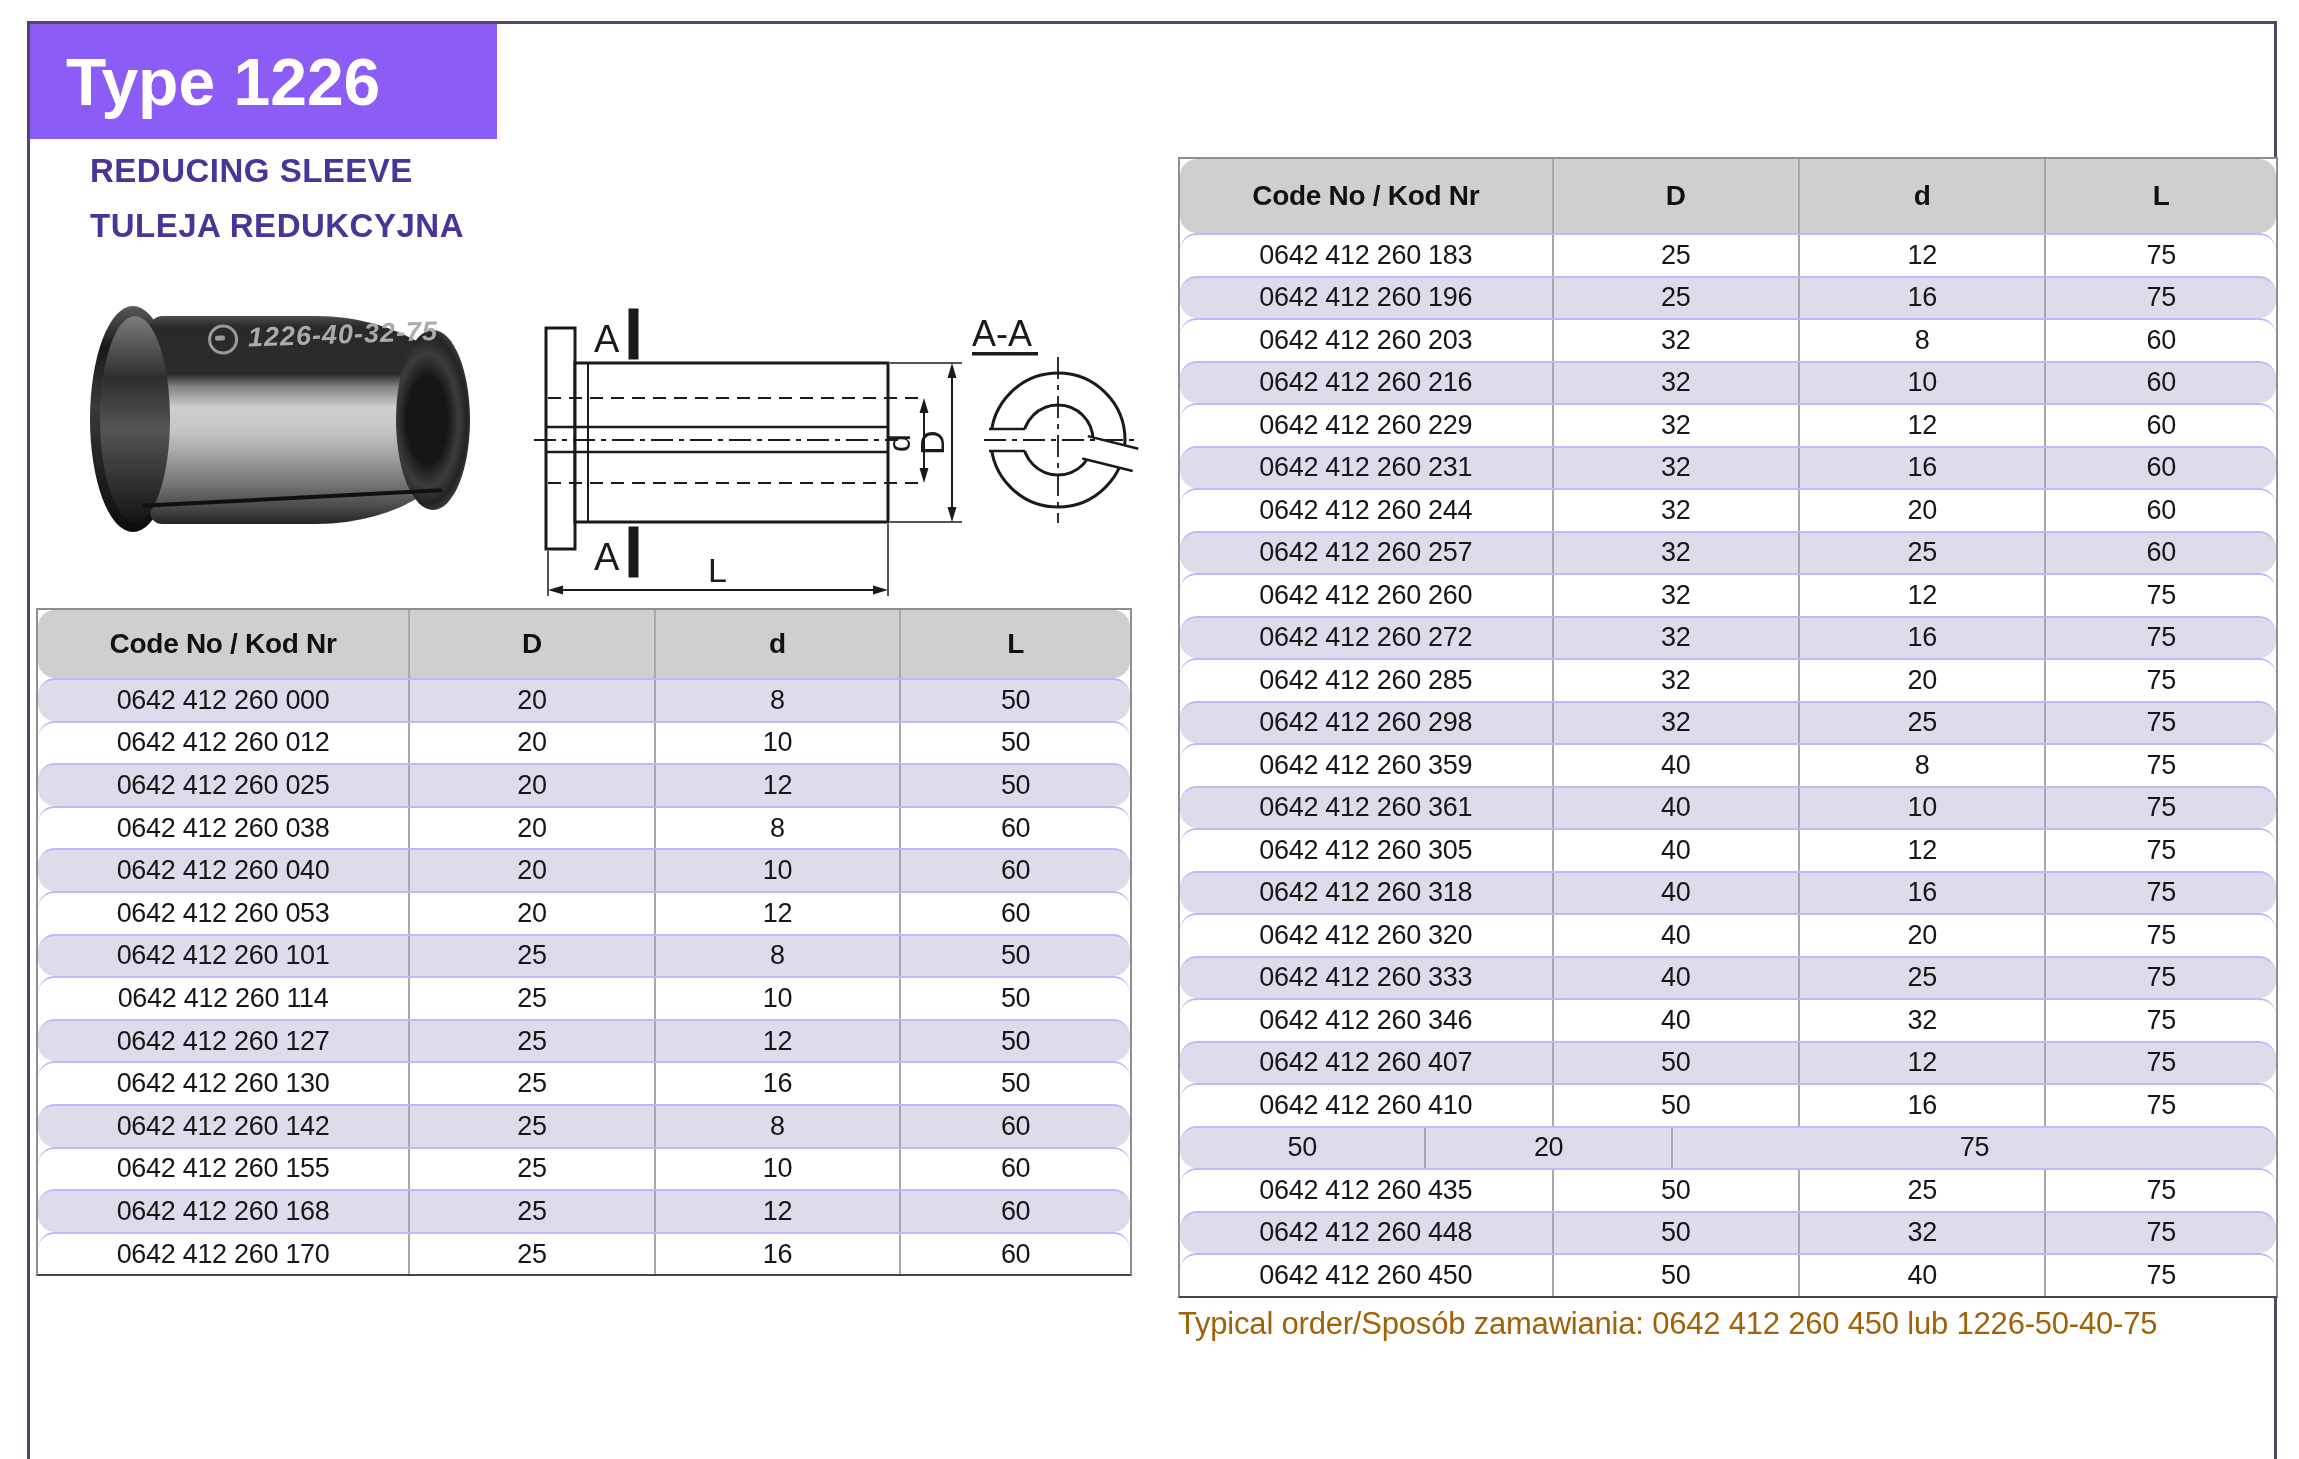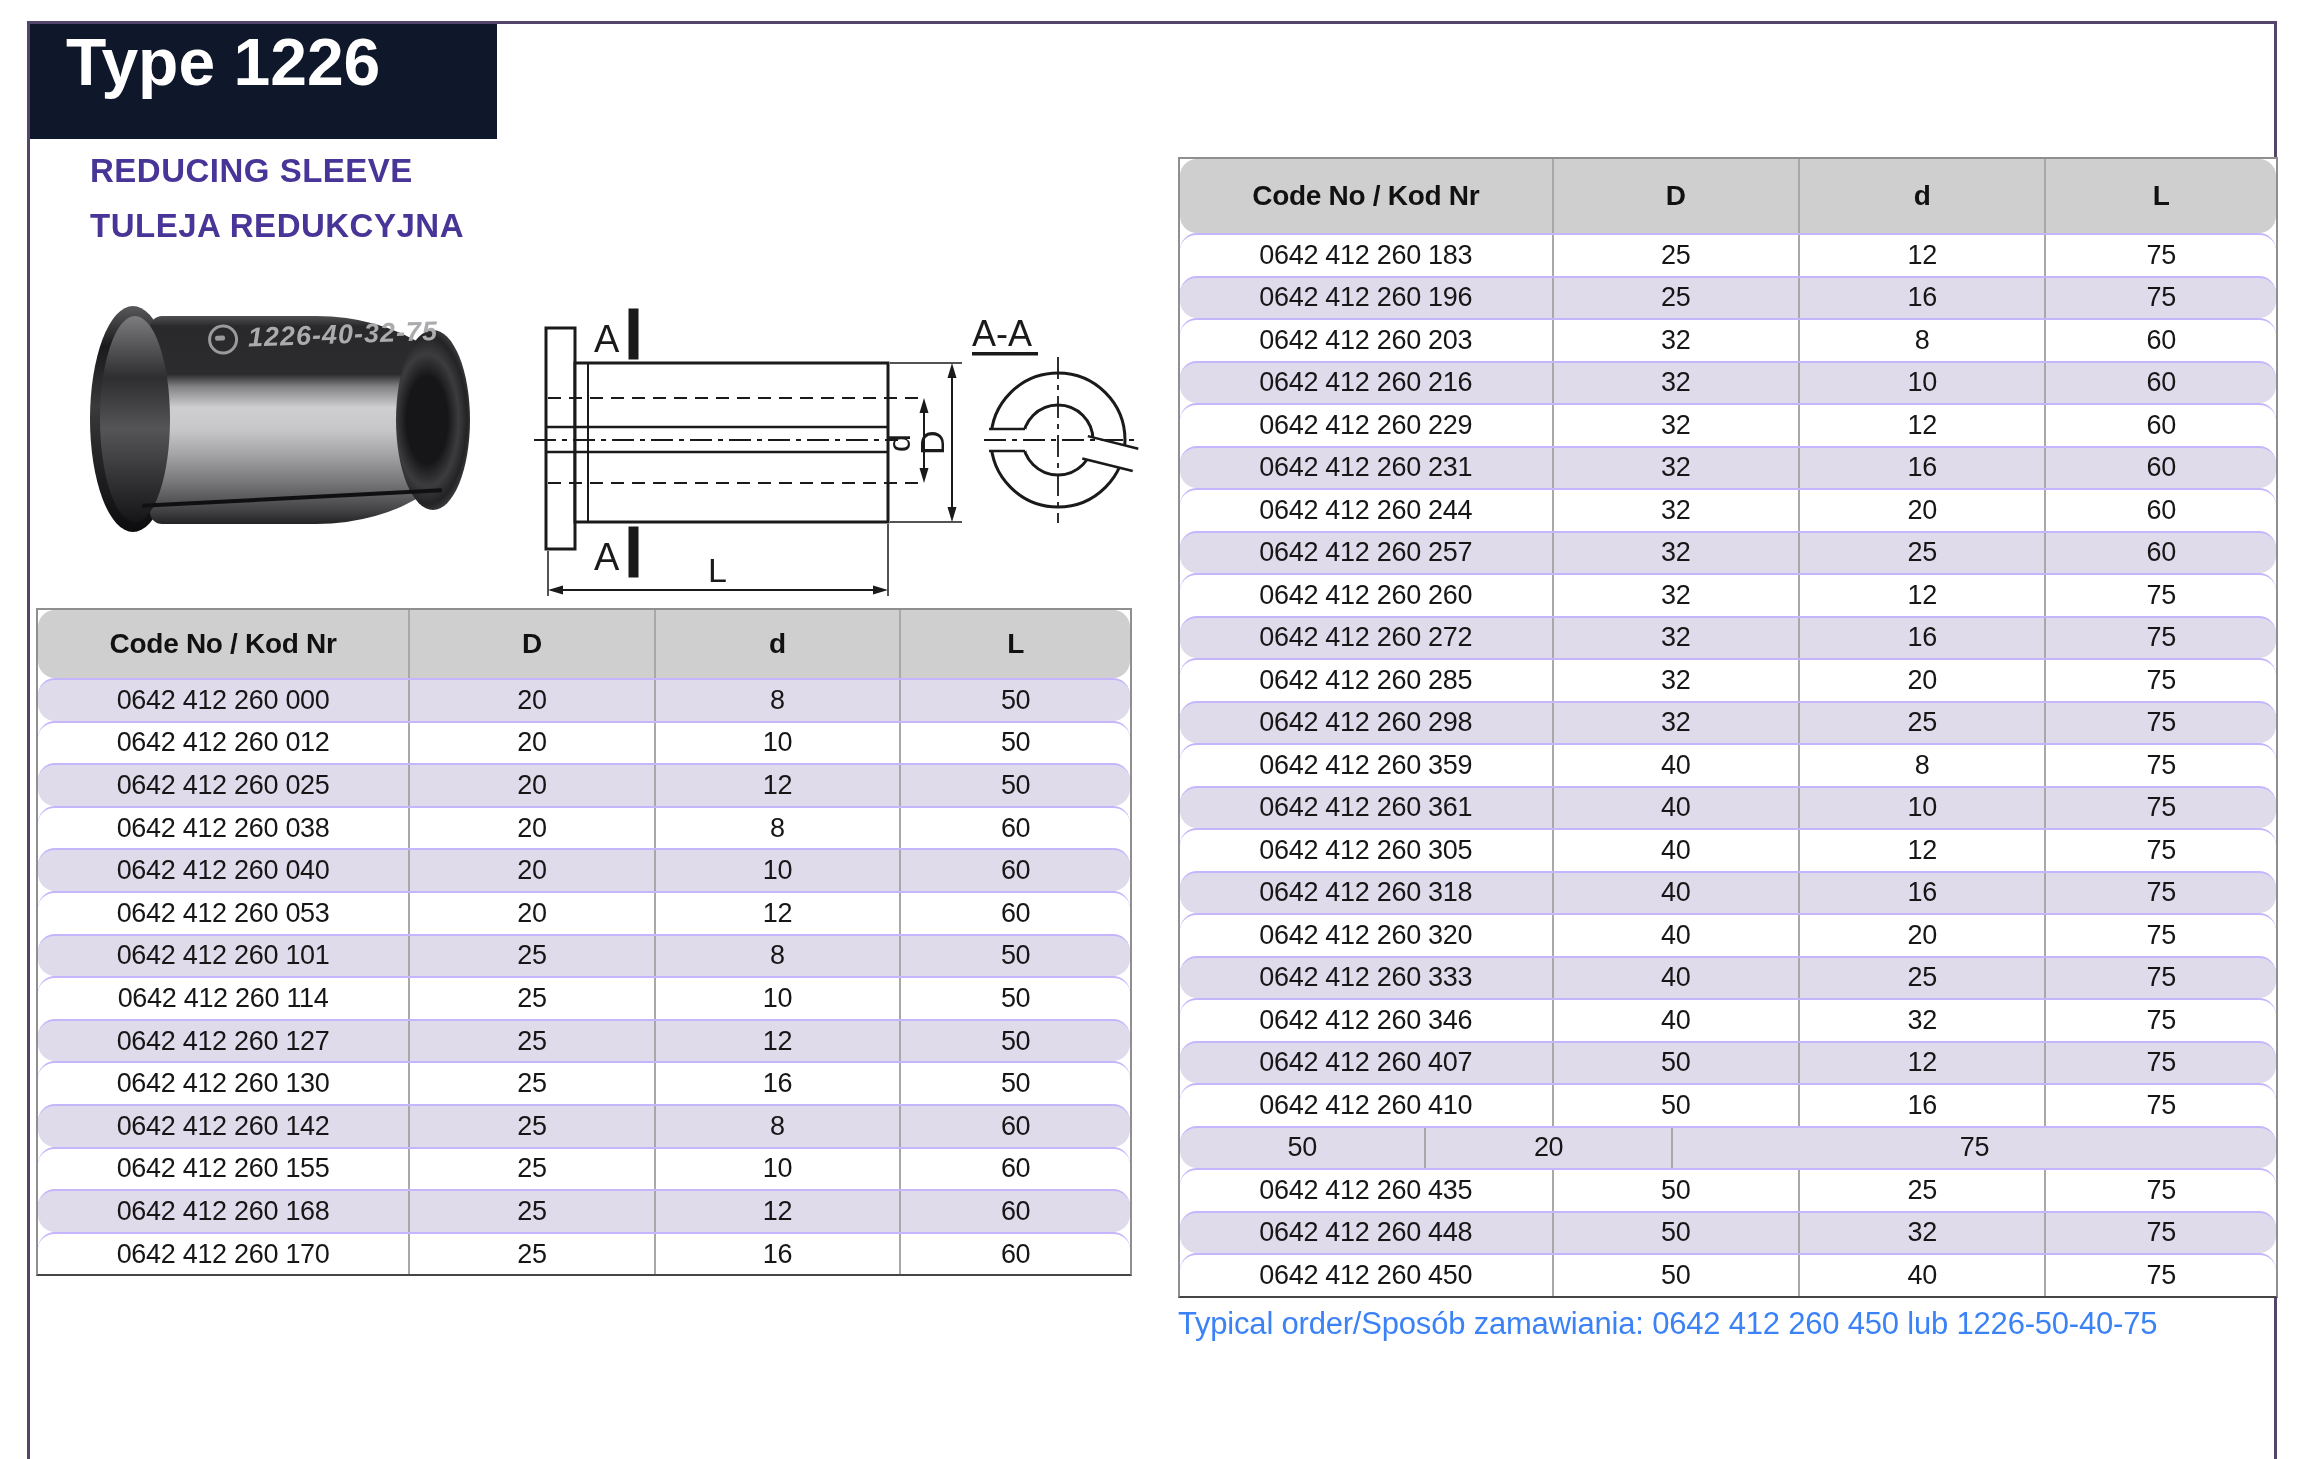--- a/index.html
+++ b/index.html
@@ -8,22 +8,22 @@
     font-family:"Liberation Sans", sans-serif;overflow:hidden;
     -webkit-font-smoothing:antialiased;
   }
   
   .frame-top{position:absolute;left:27px;top:21px;width:2250px;height:3px;background:#54456a;}
   .frame-left{position:absolute;left:27px;top:21px;width:3px;height:1438px;background:#54456a;}
   .frame-right{position:absolute;left:2274px;top:21px;width:3px;height:1438px;background:#54456a;}
 
   
   .title-box{
-    position:absolute;left:30px;top:24px;width:467px;height:115px;background:#0f172a;
-    display:flex;align-items:flex-start;
+    position:absolute;left:30px;top:24px;width:467px;height:115px;background:#8b5cf6;
+    display:flex;align-items:center;
   }
   .title-box .t{
     color:#ffffff;font-size:66px;font-weight:bold;padding-left:36px;letter-spacing:0px;
   }
   .subtitle{position:absolute;left:90px;color:#483597;font-weight:bold;font-size:33px;letter-spacing:.5px;}
   .subtitle.en{top:152px;}
   .subtitle.pl{top:207px;}
 
   
   .photo{position:absolute;left:90px;top:300px;width:380px;height:240px;}
@@ -83,21 +83,21 @@
   .table-left  .t-row{height:40.6px;}
   .table-right .t-row{height:40.5px;}
   .table-left  .t-row:nth-child(even){background:#dfdbeb;}
   .table-right .t-row:nth-child(odd){background:#dfdbeb;}
   .t-head.t-row{background:#cfcfd0 !important;}
   .table-left  .t-head.t-row{height:68px;}
   .table-right .t-head.t-row{height:74px;}
   .t-head .t-cell{font-weight:bold;font-size:28px;color:#111;}
 
   
-  .order-note{position:absolute;left:1178px;top:1306px;font-size:31px;color:#3b82f6;letter-spacing:-0.2px;text-align:right;}
+  .order-note{position:absolute;left:1178px;top:1306px;font-size:31px;color:#a16207;letter-spacing:-0.2px;text-align:right;}
 </style>
 </head>
 <body>
 
 <div class="frame-top"></div>
 <div class="frame-left"></div>
 <div class="frame-right"></div>
 
 <div class="title-box">
   <span class="t">Type 1226</span>

